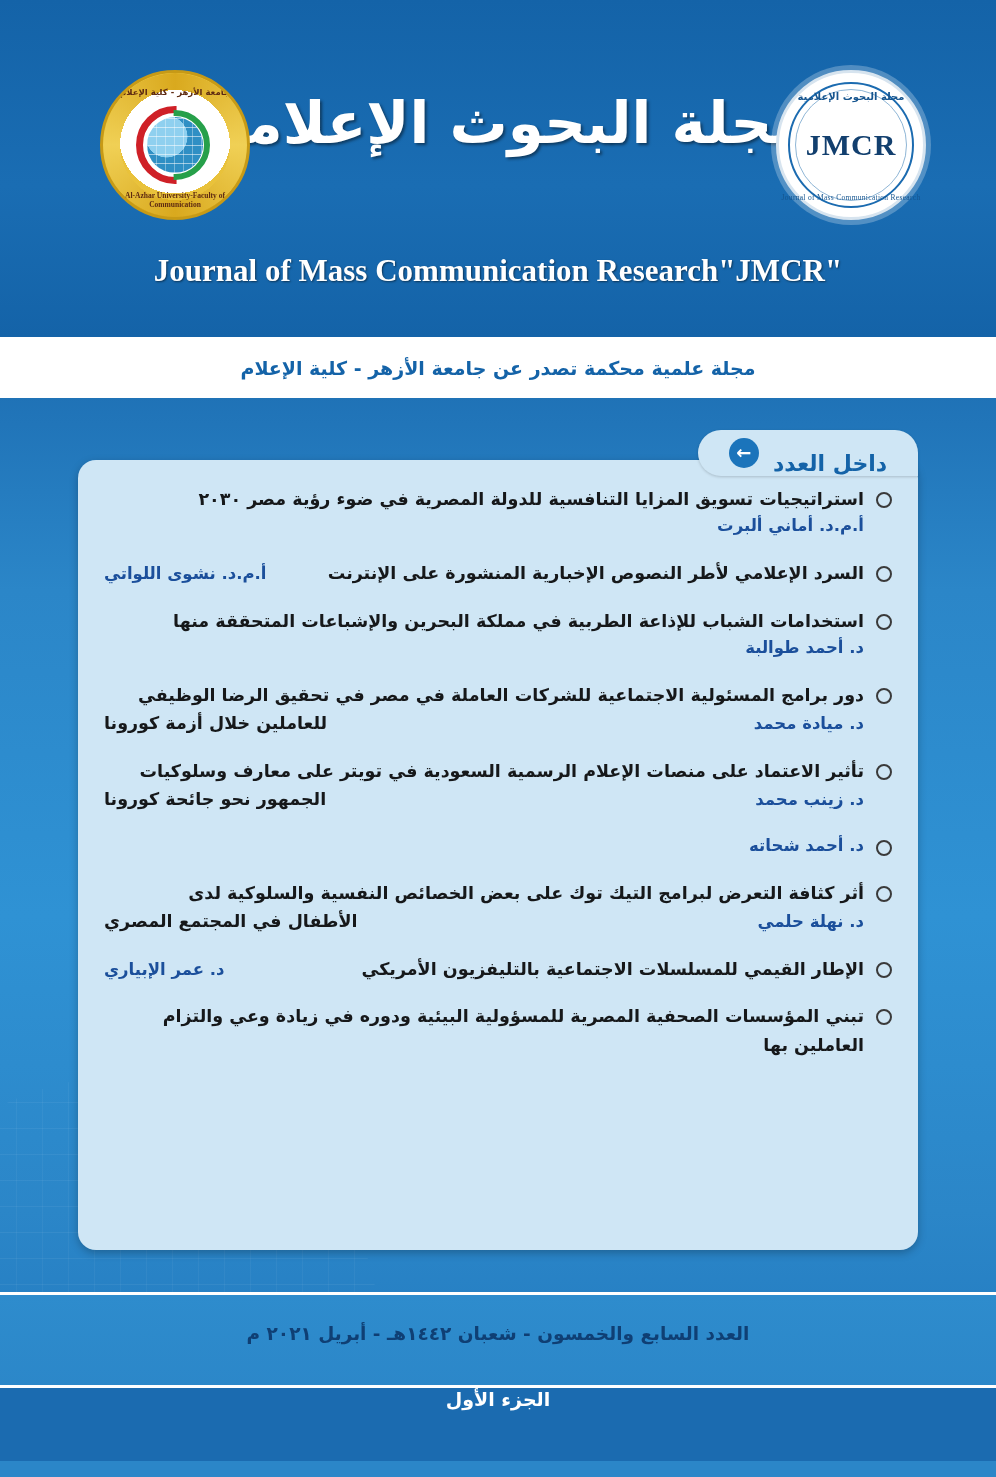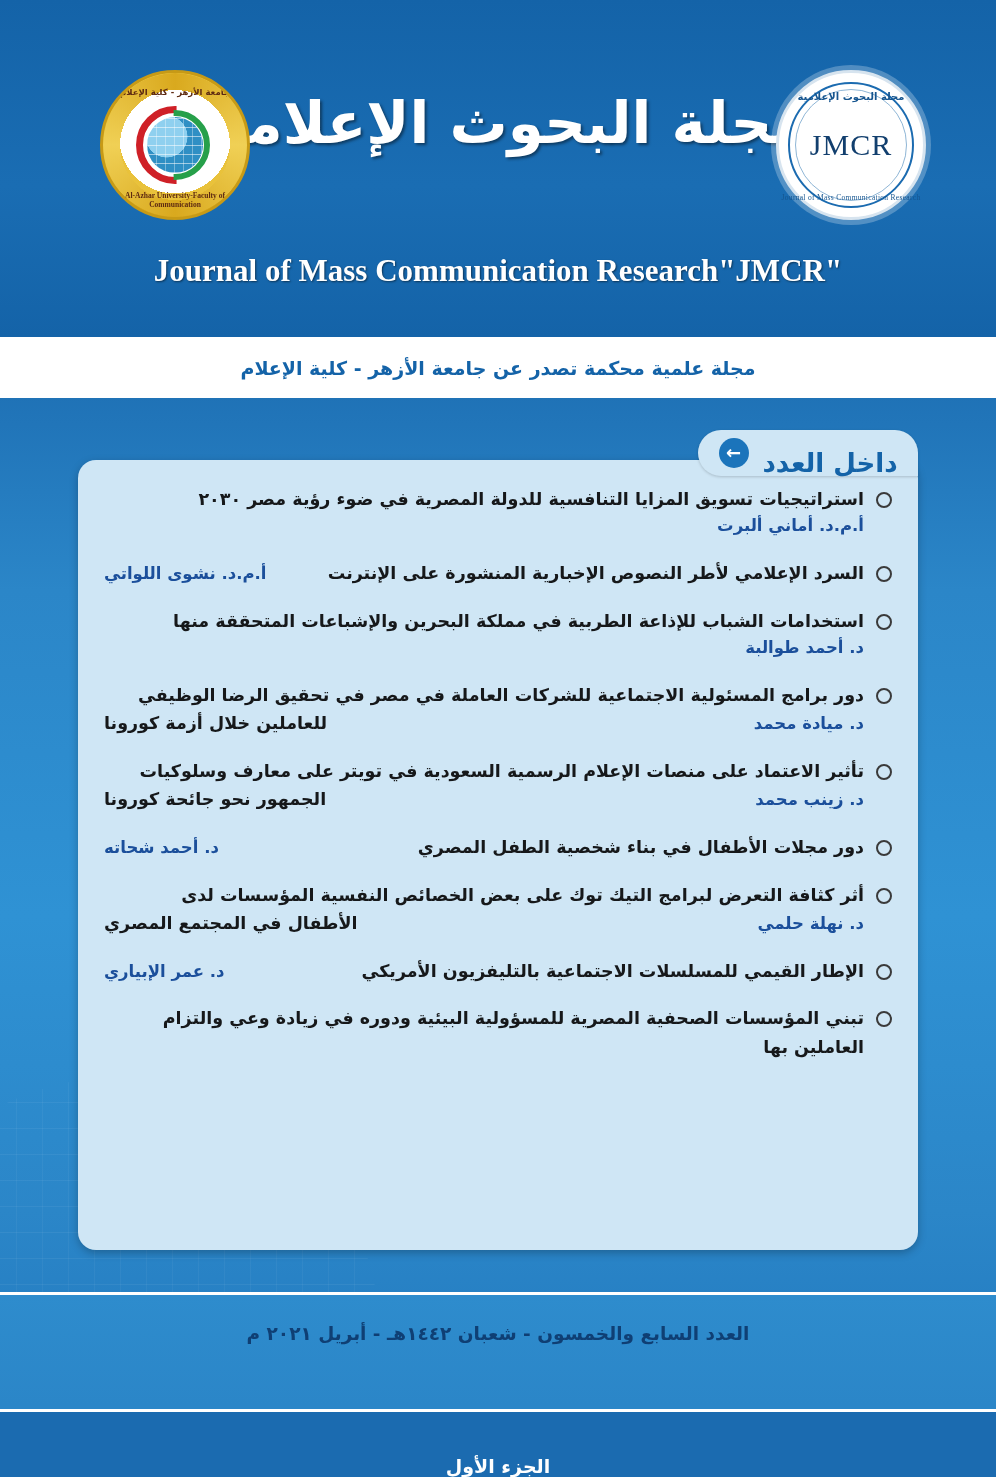--- a/index.html
+++ b/index.html
@@ -79,21 +79,21 @@
     border-radius: 50%;
     border: 2px solid #1b6bb0;
   }
   .seal .ring2 {
     position: absolute; inset: 16px;
     border-radius: 50%;
     border: 1px solid #8fb6d6;
   }
   .seal .jmcr {
     font-family: "Liberation Serif", serif;
-    font-weight: normal;
+    font-weight: bold;
     font-size: 30px;
     color: #123f6e;
     letter-spacing: 1px;
     z-index: 2;
   }
   .seal .top-arabic {
     position: absolute;
     top: 18px; left: 0; right: 0;
     text-align: center;
     font-size: 10px;
@@ -228,21 +228,21 @@
     top: 32px; right: 78px;
     width: 220px; height: 46px;
     background: #cfe6f5;
     border-radius: 23px 23px 0 23px;
     display: flex; align-items: center; justify-content: center;
     gap: 14px;
     box-shadow: 0 1px 3px rgba(0,0,0,.18);
     z-index: 5;
   }
   .inside-badge .label {
-    font-size: 26px; font-weight: bold; color: #1463a8; margin-top: 20px;
+    font-size: 22px; font-weight: bold; color: #1463a8; margin-top: 20px;
   }
   .arrow-circle {
     width: 30px; height: 30px; border-radius: 50%;
     background: #1b74bb;
     display: flex; align-items: center; justify-content: center;
     color: #ffffff; font-size: 18px; font-weight: bold;
     line-height: 1;
   }
 
   .toc-card {
@@ -315,25 +315,25 @@
   }
   .issue-line {
     text-align: center;
     margin-top: 28px;
     font-size: 18.5px;
     font-weight: bold;
     color: #0f3f74;
   }
   .part-band {
     position: absolute;
-    bottom: 0; left: 0; right: 0;
-    height: 68px;
+    bottom: 16px; left: 0; right: 0;
+    height: 76px;
     background: #1b6bb0;
     border-top: 3px solid #ffffff;
-    display: flex; align-items: flex-end; justify-content: center;
+    display: flex; align-items: flex-start; justify-content: center;
   }
   .part-band .txt {
     font-size: 19px; font-weight: bold; color: #ffffff;
   }
 </style>
 </head>
 <body>
 
 <div class="page">
 
@@ -438,30 +438,29 @@
               <div class="item-author">د. زينب محمد</div>
               <div class="second-line">الجمهور نحو جائحة كورونا</div>
             </div>
           </div>
         </div>
 
         <div class="toc-item">
           <div class="bullet"></div>
           <div class="item-body">
             <div class="item-line">
-              <div class="item-title">دور مجلات الأطفال في بناء شخصية الطفل المصري</div>
               <div class="item-author">د. أحمد شحاته</div>
             </div>
           </div>
         </div>
 
         <div class="toc-item">
           <div class="bullet"></div>
           <div class="item-body">
-            <div class="item-title">أثر كثافة التعرض لبرامج التيك توك على بعض الخصائص النفسية المؤسسات لدى</div>
+            <div class="item-title">أثر كثافة التعرض لبرامج التيك توك على بعض الخصائص النفسية والسلوكية لدى</div>
             <div class="row-two">
               <div class="item-author">د. نهلة حلمي</div>
               <div class="second-line">الأطفال في المجتمع المصري</div>
             </div>
           </div>
         </div>
 
         <div class="toc-item">
           <div class="bullet"></div>
           <div class="item-body">

